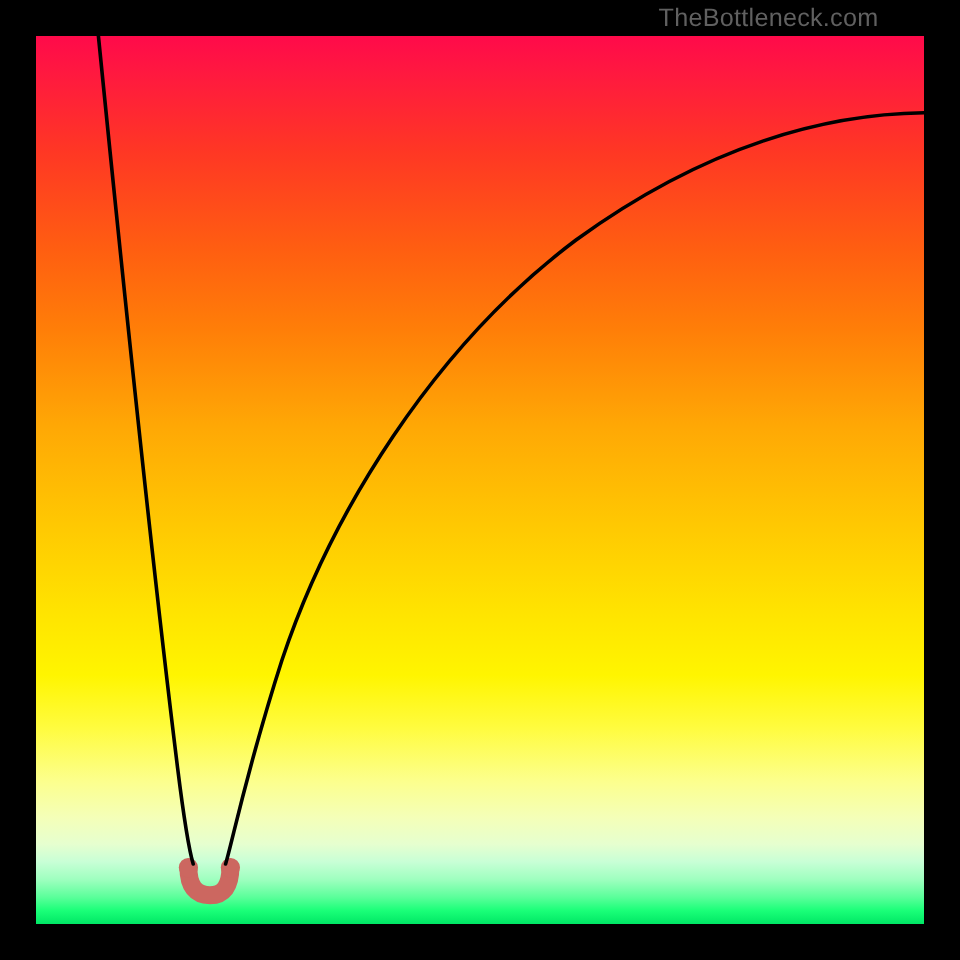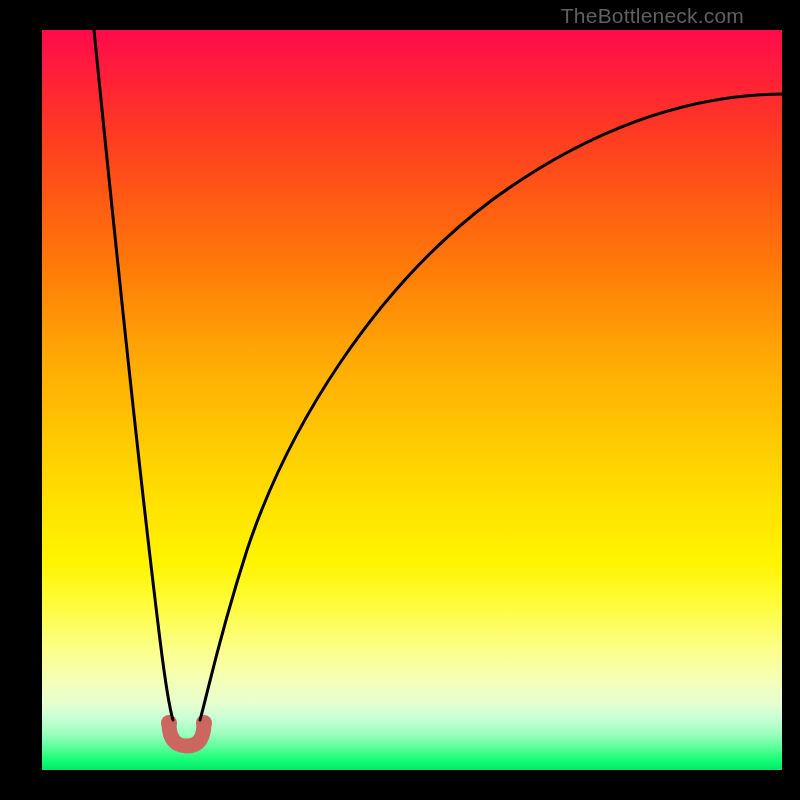--- a/index.html
+++ b/index.html
@@ -6,21 +6,21 @@
     margin: 0;
     padding: 0;
     width: 800px;
     height: 800px;
     background: #000;
     overflow: hidden;
     font-family: Arial, Helvetica, sans-serif;
   }
   .frame {
     position: absolute;
-    left: 12px;
+    left: 0;
     top: 0;
     width: 740px;
     height: 800px;
     background: #000;
   }
   .plot-area {
     position: absolute;
     left: 30px;
     top: 30px;
     width: 740px;

